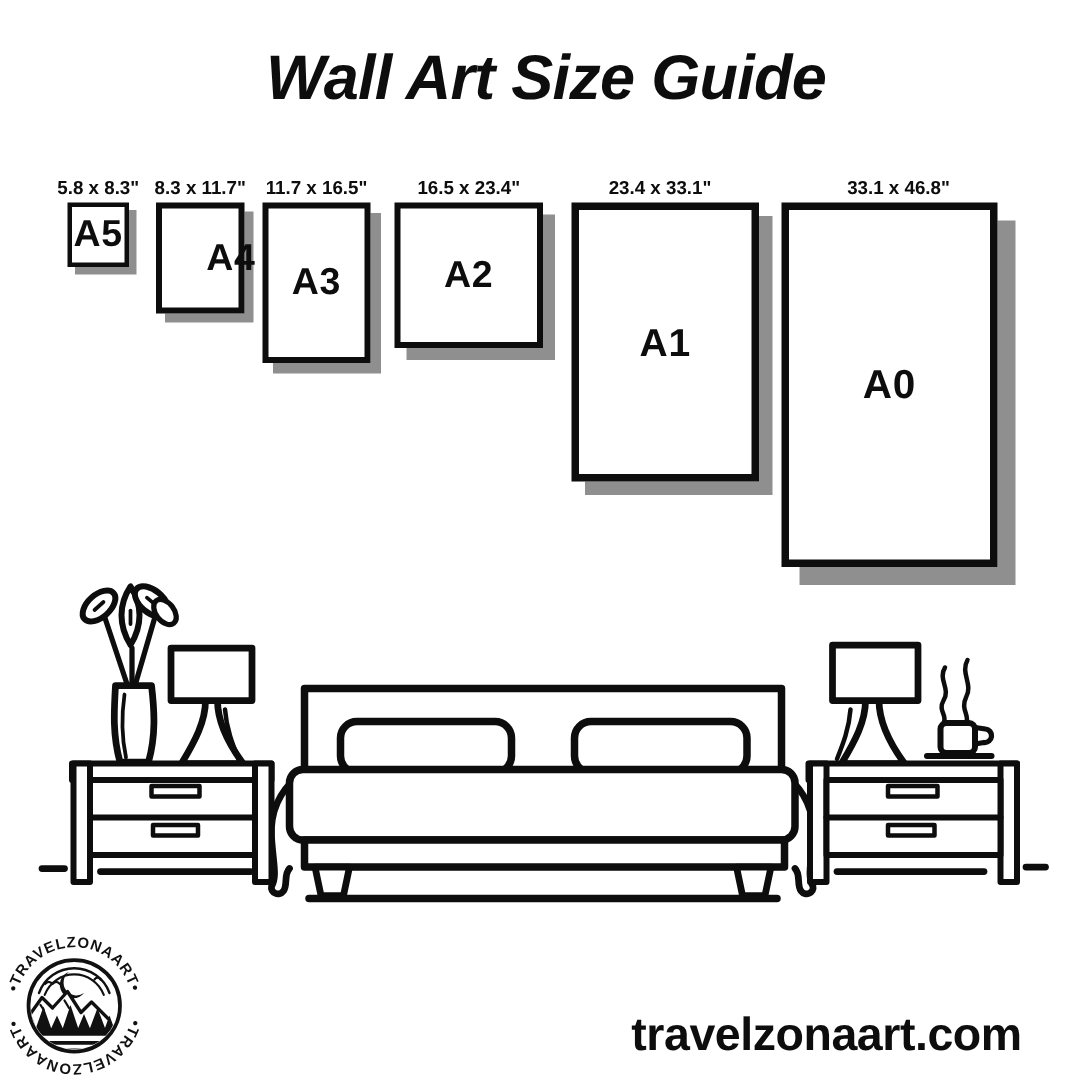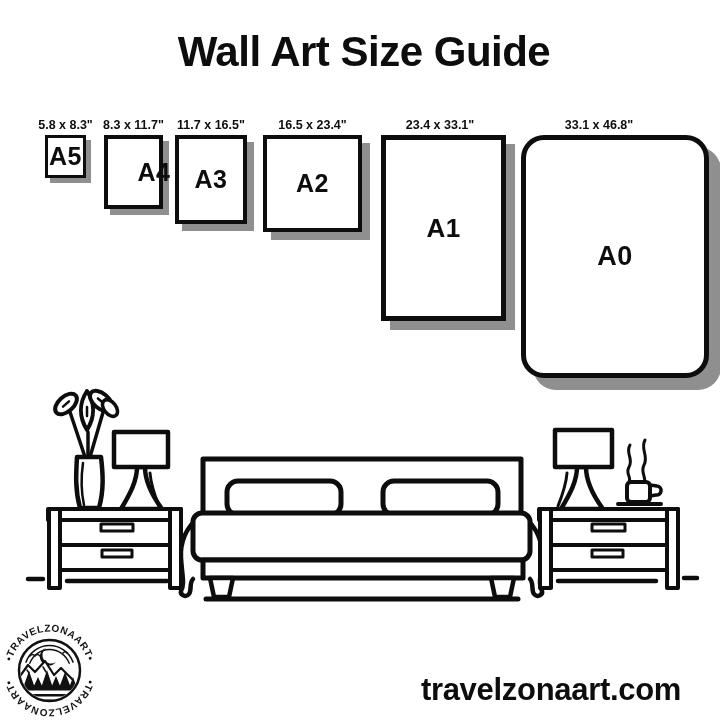--- a/index.html
+++ b/index.html
@@ -1,36 +1,36 @@
 <!DOCTYPE html>
 <html><head>
 <meta charset="utf-8">
 <style>
   html,body{margin:0;padding:0;background:#fff;}
   #canvas{position:relative;width:720px;height:720px;background:#ffffff;overflow:hidden;
           font-family:"Liberation Sans","DejaVu Sans",sans-serif;color:#0d0d0d;}
 
   .page-title{position:absolute;left:0;top:28px;width:720px;text-align:center;
-              font-size:42px;font-weight:bold;letter-spacing:-0.5px;text-indent:8px;}
+              font-size:42px;font-weight:bold;letter-spacing:-0.5px;text-indent:8px;font-style:italic;}
 
   
   .size-item{position:absolute;top:118px;}
   .size-dims{position:absolute;top:0;left:50%;transform:translateX(-50%);
              white-space:nowrap;font-size:12.5px;font-weight:bold;}
   .size-box{position:absolute;top:17px;left:0;background:#fff;border:4px solid #0d0d0d;
             display:flex;align-items:center;justify-content:center;box-sizing:border-box;}
   .size-name{font-weight:bold;font-size:25px;letter-spacing:0.5px;}
 
   .a5{left:45px;width:41px;}  .a5 .size-box{width:41px;height:43px;border-width:3px;box-shadow:5px 5px 0 #8f8f8f;}
   .a4{left:104px;width:59px;} .a4 .size-box{width:59px;height:74px;box-shadow:6px 6px 0 #8f8f8f;padding-left:41px;}
-  .a3{left:175px;width:72px;} .a3 .size-box{width:72px;height:89px;box-shadow:7px 7px 0 #8f8f8f;}
+  .a3{left:175px;width:72px;} .a3 .size-box{width:72px;height:107px;box-shadow:7px 7px 0 #8f8f8f;}
   .a2{left:263px;width:99px;} .a2 .size-box{width:99px;height:97px;box-shadow:8px 8px 0 #8f8f8f;}
   .a1{left:381px;width:118px;}.a1 .size-box{width:125px;height:186px;border-width:5px;box-shadow:9px 9px 0 #8f8f8f;}
   .a1 .size-name{font-size:26px;}
-  .a0{left:521px;width:156px;}.a0 .size-box{width:188px;height:243px;border-width:5px;box-shadow:12px 12px 0 #8f8f8f;border-radius:23px;}
+  .a0{left:521px;width:156px;}.a0 .size-box{width:144px;height:243px;border-width:5px;box-shadow:12px 12px 0 #8f8f8f;}
   .a0 .size-name{font-size:27px;}
 
   .scene{position:absolute;left:0;top:378px;width:720px;height:230px;}
   .logo{position:absolute;left:2px;top:622px;width:96px;height:98px;}
   .logo text{font-family:"Liberation Sans","DejaVu Sans",sans-serif;font-weight:bold;
              font-size:10px;letter-spacing:0.6px;fill:#111;}
   .website{position:absolute;left:395px;top:672px;width:312px;text-align:center;
            font-size:31px;font-weight:bold;letter-spacing:-0.3px;}
 </style>
 </head>

